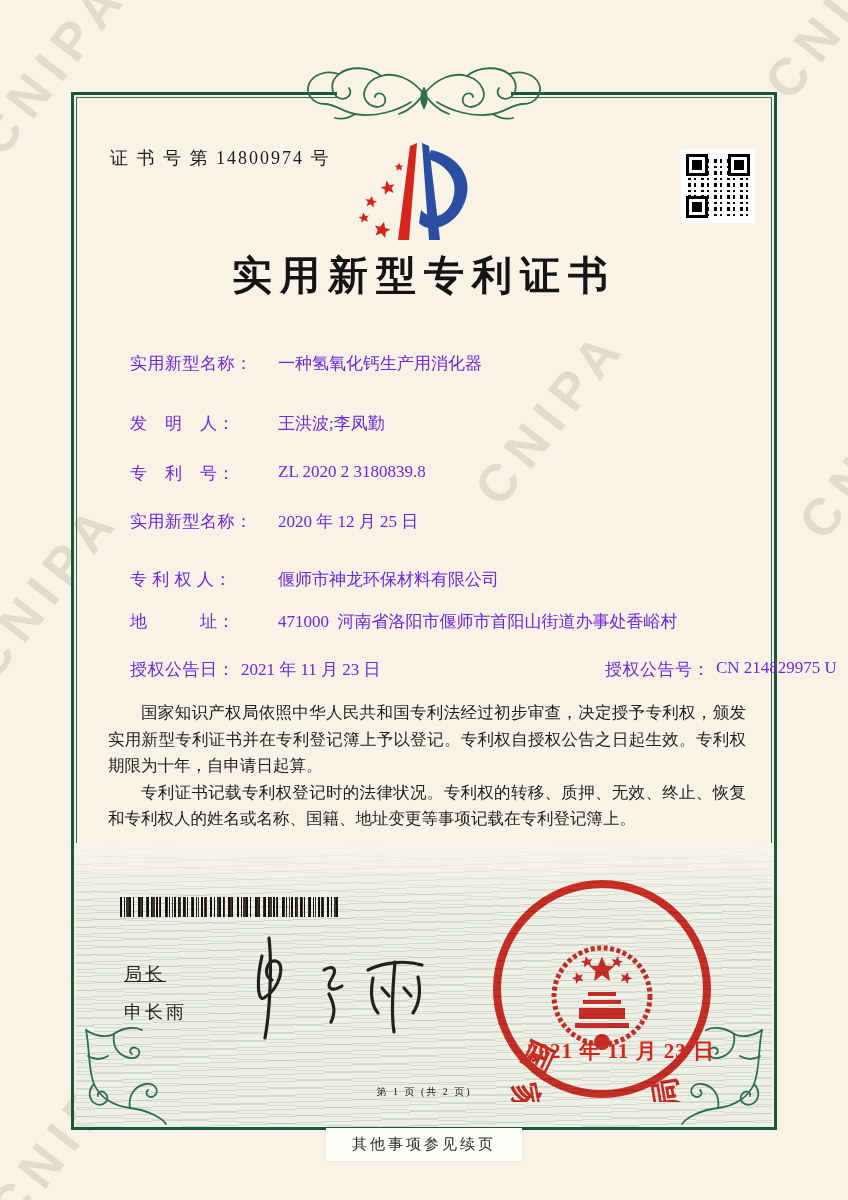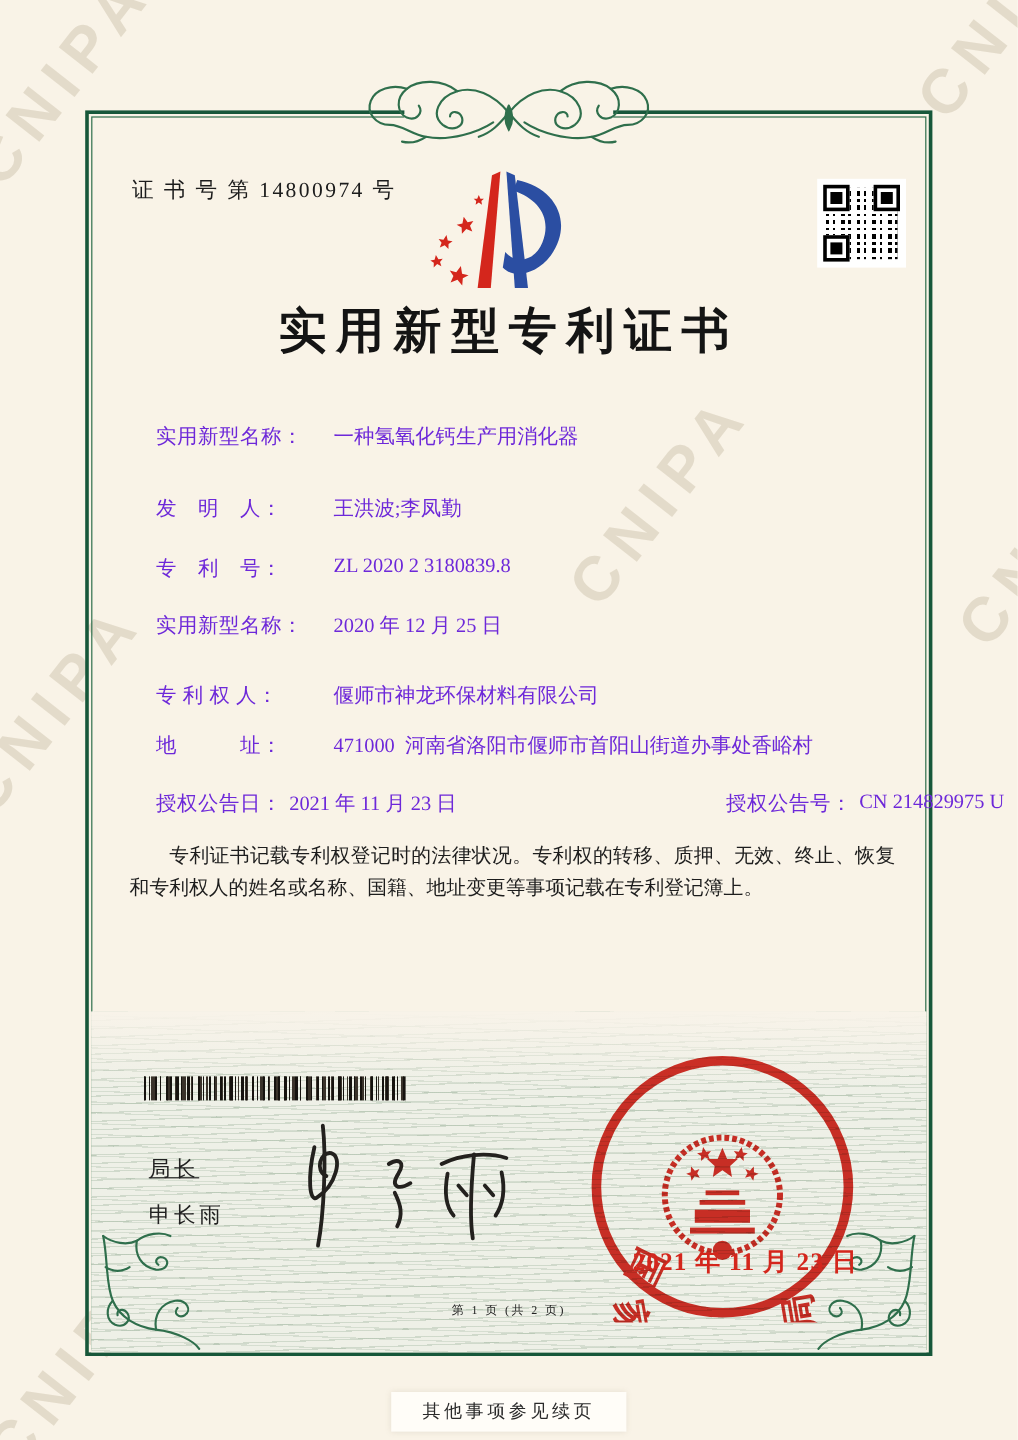--- a/index.html
+++ b/index.html
@@ -72,21 +72,21 @@
   .seal{position:absolute;left:489px;top:876px;mix-blend-mode:multiply;opacity:0.95;}
   .seal-date{
     position:absolute;left:527px;top:1037px;font-size:21px;letter-spacing:1px;
     color:#d4261c;font-weight:bold;white-space:pre;z-index:5;
   }
   .page-info{
     position:absolute;left:0;top:1085px;width:848px;text-align:center;
     font-size:10px;letter-spacing:2px;color:#222;
   }
   .footer-note{
-    position:absolute;top:1160px;left:50%;transform:translateX(-50%);
+    position:absolute;top:1128px;left:50%;transform:translateX(-50%);
     background:#fffdf8;padding:7px 26px;font-size:15px;letter-spacing:3px;color:#2a2a2a;
     white-space:nowrap;box-shadow:0 0 5px rgba(120,110,90,0.15);
   }
 </style>
 </head>
 <body>
 
 <span class="watermark" style="left:-52px;top:36px;">CNIPA</span>
 <span class="watermark" style="left:736px;top:-20px;">CNIPA</span>
 <span class="watermark" style="left:446px;top:386px;">CNIPA</span>
@@ -189,20 +189,21 @@
 <div class="row" style="top:658px;width:640px;">
   <span class="lab" style="width:auto;">授权公告日：</span>
   <span class="val">2021 年 11 月 23 日</span>
   <span class="grant-no">
     <span class="lab" style="width:auto;">授权公告号：</span>
     <span class="val">CN 214829975 U</span>
   </span>
 </div>
 
 <div class="paras">
+  <p>国家知识产权局依照中华人民共和国专利法经过初步审查，决定授予专利权，颁发实用新型专利证书并在专利登记簿上予以登记。专利权自授权公告之日起生效。专利权期限为十年，自申请日起算。</p>
   <p>专利证书记载专利权登记时的法律状况。专利权的转移、质押、无效、终止、恢复和专利权人的姓名或名称、国籍、地址变更等事项记载在专利登记簿上。</p>
 </div>
 
 <div class="barcode"></div>
 
 <div class="signer-title">局长</div>
 <div class="signer-name">申长雨</div>
 
 <svg class="signature" width="220" height="110" viewBox="0 0 220 110">
   <g fill="none" stroke="#23211e" stroke-width="3.2" stroke-linecap="round">

